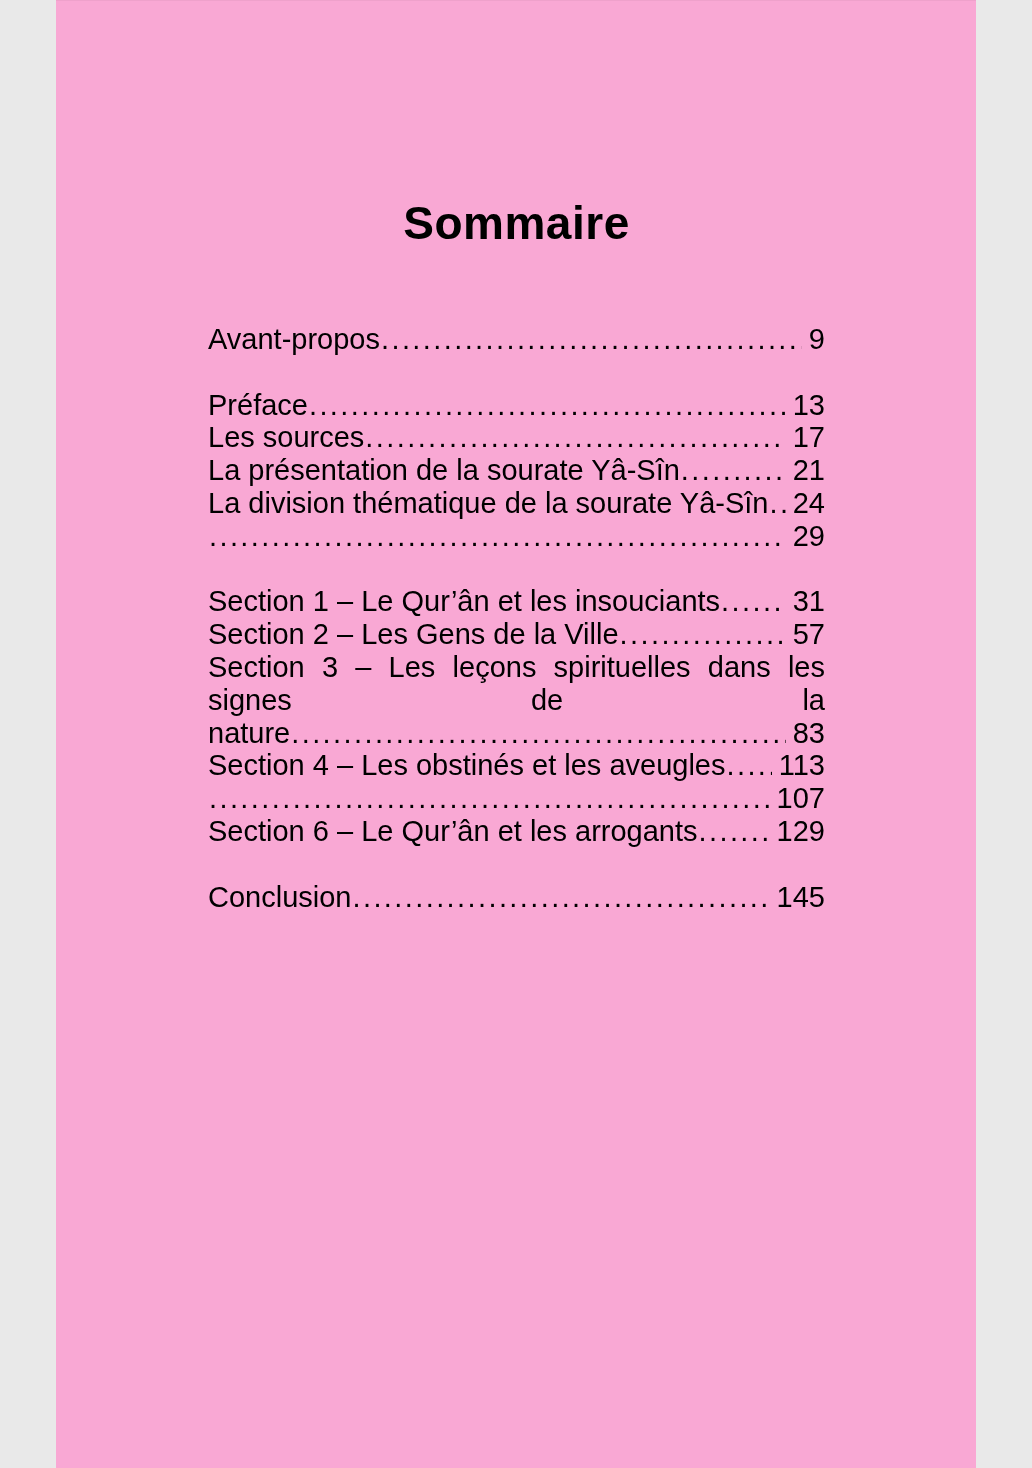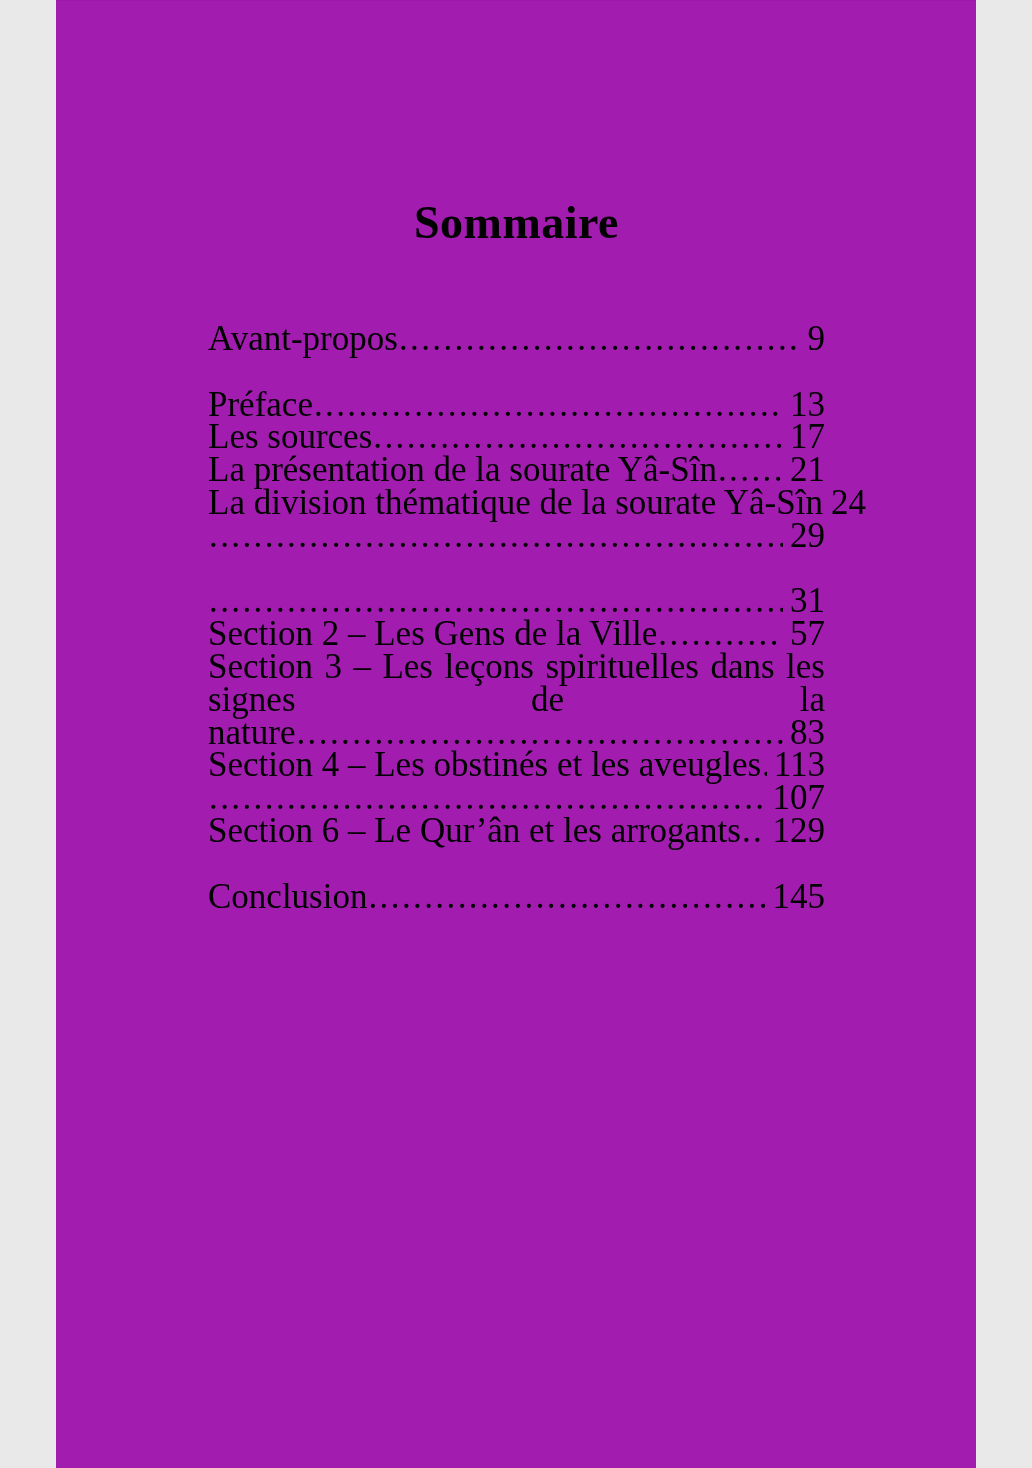--- a/index.html
+++ b/index.html
@@ -5,39 +5,39 @@
   html, body {
     margin: 0;
     padding: 0;
     background: #e9e9e9;
   }
   .page {
     position: relative;
     width: 920px;
     height: 1468px;
     margin: 0 auto;
-    background: #a21caf;
+    background: #f9a8d4;
     color: #000000;
-    font-family: Liberation Serif, serif;
+    font-family: Liberation Sans, sans-serif;
     box-sizing: border-box;
     padding: 0 151px 0 152px;
     overflow: hidden;
     border-top: 1px solid rgba(0,0,0,0.04);
   }
   .doc-title {
     margin-top: 196px;
     text-align: center;
     font-weight: bold;
     font-size: 46px;
     line-height: 52px;
     letter-spacing: 0.5px;
   }
   .toc {
     margin-top: 74px;
-    font-size: 35px;
+    font-size: 29px;
     line-height: 32.8px;
   }
   .toc-group + .toc-group {
     margin-top: 32.8px;
   }
   .toc-entry { width: 100%; }
   .pre-line {
     text-align: justify;
     text-align-last: justify;
     white-space: normal;
@@ -124,20 +124,21 @@
     <div class="entry-row">
       <span class="dot-leader">................................................................................................................................................................</span>
       <span class="entry-page">29</span>
     </div>
   </div>
 </div>
       <div class="toc-group">
   <div class="toc-entry">
 
     <div class="entry-row">
+      <span class="entry-label">Section 1 – Le Qur’ân et les insouciants</span>
       <span class="dot-leader">................................................................................................................................................................</span>
       <span class="entry-page">31</span>
     </div>
   </div>
 
   <div class="toc-entry">
 
     <div class="entry-row">
       <span class="entry-label">Section 2 – Les Gens de la Ville</span>
       <span class="dot-leader">................................................................................................................................................................</span>

